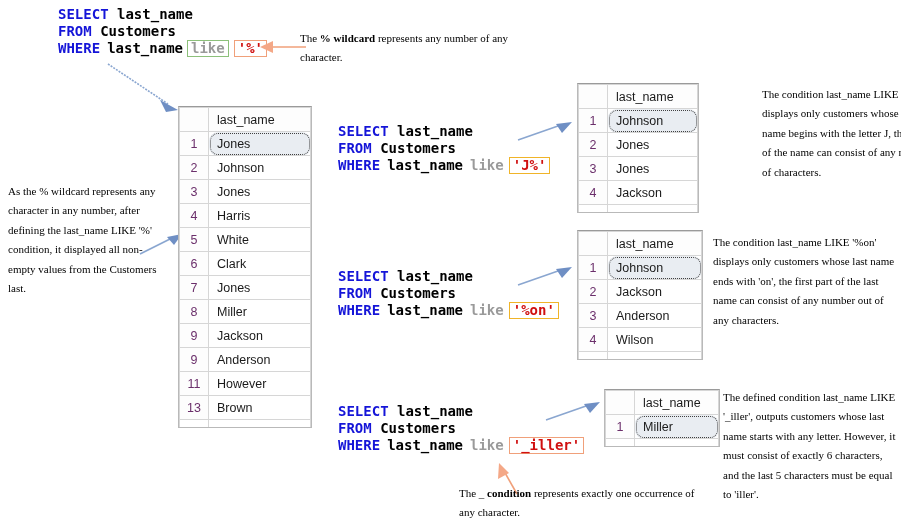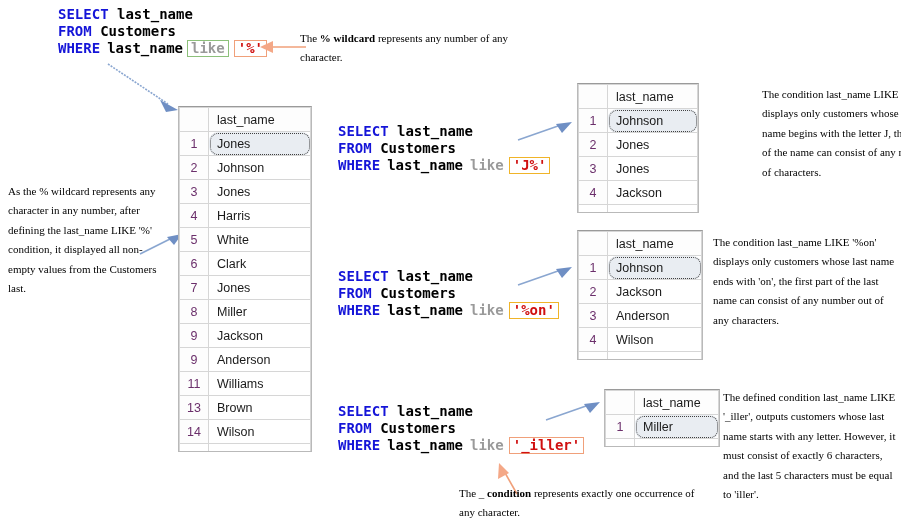--- a/index.html
+++ b/index.html
@@ -232,29 +232,25 @@
       <tr>
         <td class="rownum">9</td>
         <td class="val">Jackson</td>
       </tr>
       <tr>
         <td class="rownum">9</td>
         <td class="val">Anderson</td>
       </tr>
       <tr>
         <td class="rownum">11</td>
-        <td class="val">Williams</td>
+        <td class="val">However</td>
       </tr>
       <tr>
         <td class="rownum">13</td>
         <td class="val">Brown</td>
-      </tr>
-      <tr>
-        <td class="rownum">14</td>
-        <td class="val">Wilson</td>
       </tr>
       <tr class="spacer-row">
         <td></td>
         <td></td>
       </tr>
     </tbody>
   </table>
 </div>
 
 <div class="sql-block" style="left:338px; top:123px;">

